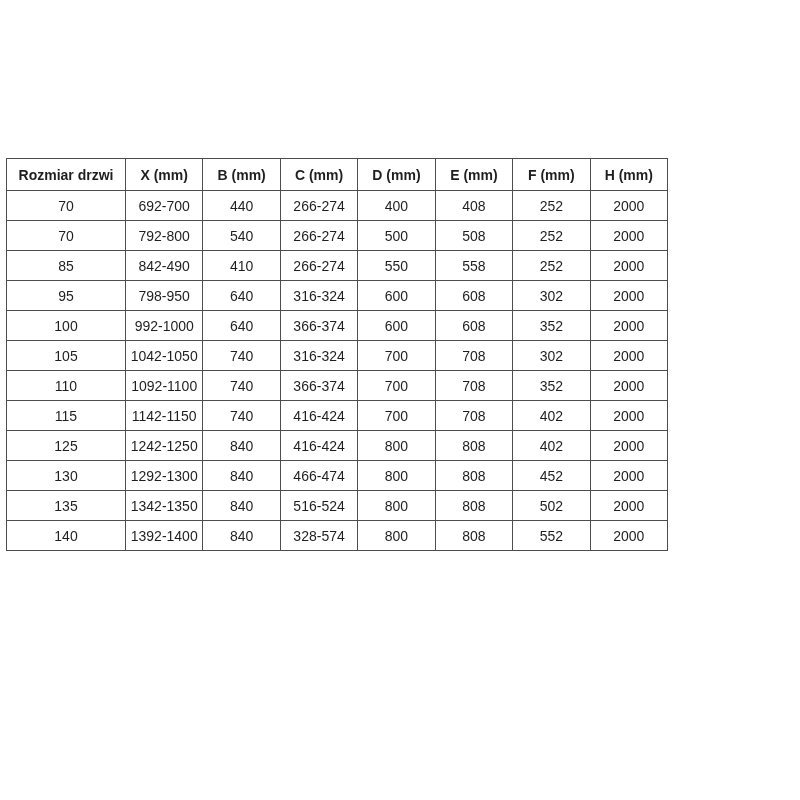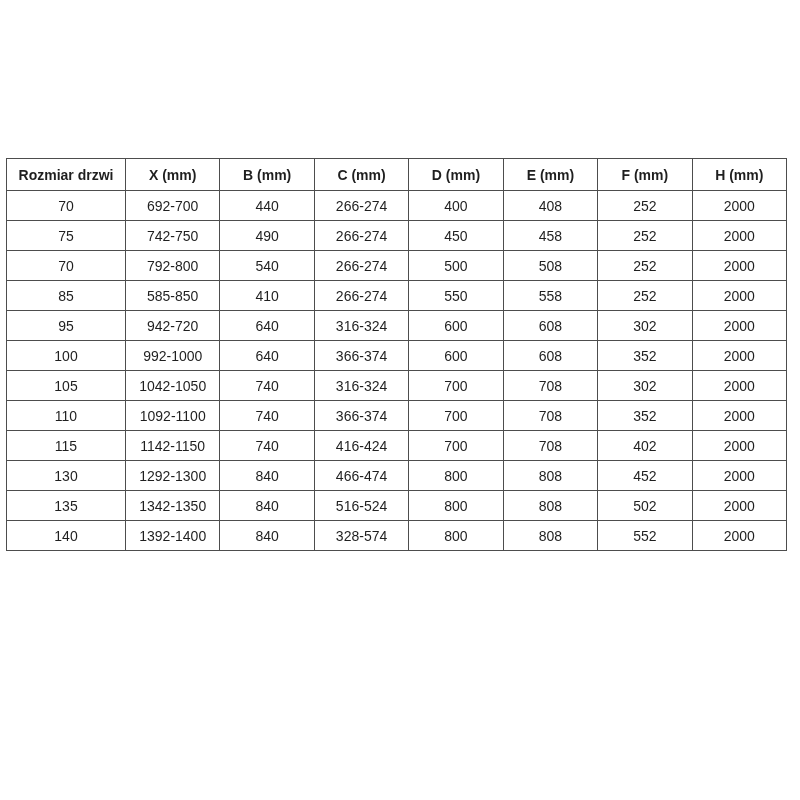--- a/index.html
+++ b/index.html
@@ -14,21 +14,21 @@
   .page {
     position: relative;
     width: 800px;
     height: 800px;
     background: #ffffff;
   }
   table.spec-table {
     position: absolute;
     top: 158px;
     left: 6px;
-    width: 781px;
+    width: 662px;
     border-collapse: collapse;
     table-layout: fixed;
     font-size: 14px;
     color: var(--text-color, #1f1f1f);
     padding-left: 24px;
   }
   table.spec-table th,
   table.spec-table td {
     border: 1px solid var(--border-color, #4d4d4d);
     text-align: center;
@@ -76,52 +76,42 @@
           <td>70</td>
           <td>692-700</td>
           <td>440</td>
           <td>266-274</td>
           <td>400</td>
           <td>408</td>
           <td>252</td>
           <td>2000</td>
         </tr>
         <tr>
-          <td>75</td>
-          <td>742-750</td>
-          <td>490</td>
-          <td>266-274</td>
-          <td>450</td>
-          <td>458</td>
-          <td>252</td>
-          <td>2000</td>
-        </tr>
-        <tr>
           <td>70</td>
           <td>792-800</td>
           <td>540</td>
           <td>266-274</td>
           <td>500</td>
           <td>508</td>
           <td>252</td>
           <td>2000</td>
         </tr>
         <tr>
           <td>85</td>
-          <td>585-850</td>
+          <td>842-490</td>
           <td>410</td>
           <td>266-274</td>
           <td>550</td>
           <td>558</td>
           <td>252</td>
           <td>2000</td>
         </tr>
         <tr>
           <td>95</td>
-          <td>942-720</td>
+          <td>798-950</td>
           <td>640</td>
           <td>316-324</td>
           <td>600</td>
           <td>608</td>
           <td>302</td>
           <td>2000</td>
         </tr>
         <tr>
           <td>100</td>
           <td>992-1000</td>
@@ -156,20 +146,30 @@
           <td>115</td>
           <td>1142-1150</td>
           <td>740</td>
           <td>416-424</td>
           <td>700</td>
           <td>708</td>
           <td>402</td>
           <td>2000</td>
         </tr>
         <tr>
+          <td>125</td>
+          <td>1242-1250</td>
+          <td>840</td>
+          <td>416-424</td>
+          <td>800</td>
+          <td>808</td>
+          <td>402</td>
+          <td>2000</td>
+        </tr>
+        <tr>
           <td>130</td>
           <td>1292-1300</td>
           <td>840</td>
           <td>466-474</td>
           <td>800</td>
           <td>808</td>
           <td>452</td>
           <td>2000</td>
         </tr>
         <tr>

